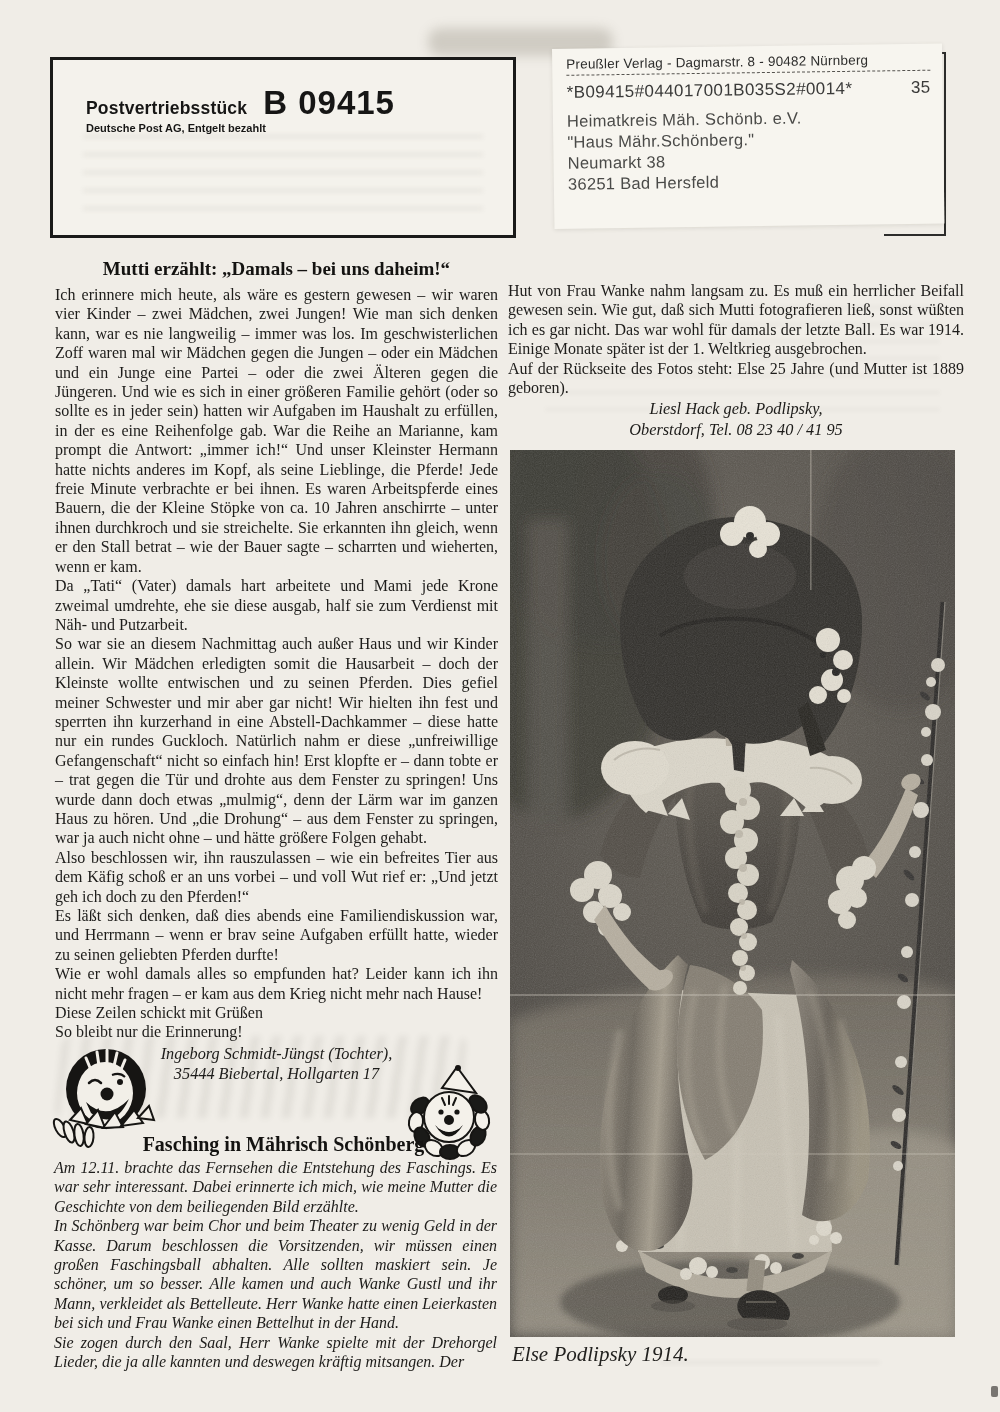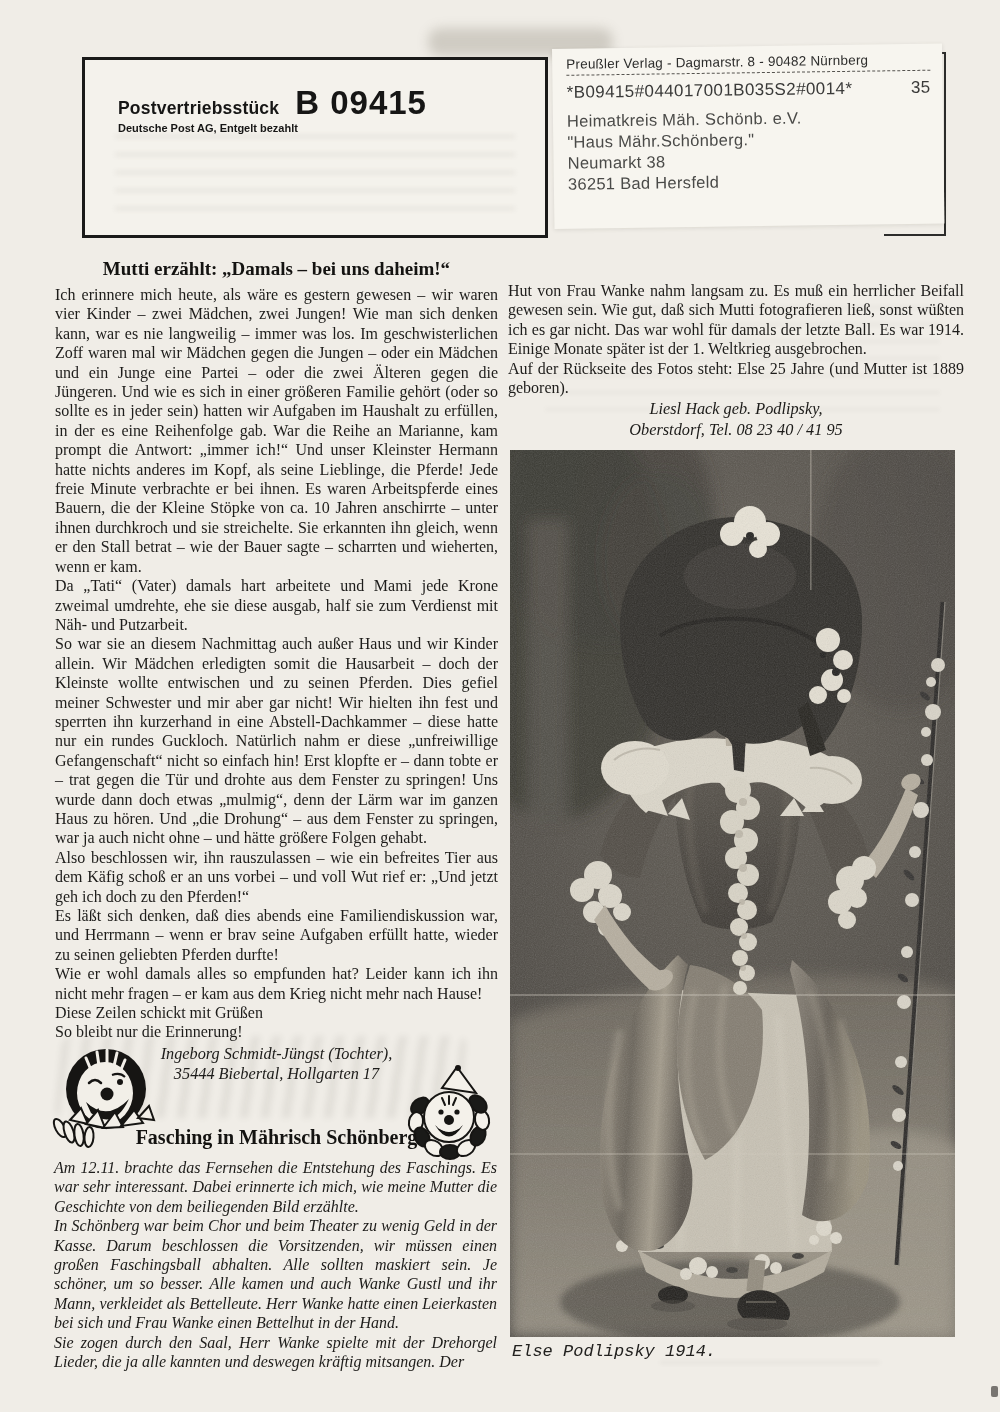--- a/index.html
+++ b/index.html
@@ -2,21 +2,21 @@
 <html lang="de"><head>
 <meta charset="utf-8">
 <style>
   html,body{margin:0;padding:0;background:#9a9791;}
   #page{position:relative;width:1000px;height:1412px;background:#f0ede7;overflow:hidden;
         font-family:"Liberation Serif",serif;color:#1c1b19;}
   .abs{position:absolute;}
 
   
   .postal-box{left:50px;top:57px;width:466px;height:181px;border:3px solid #1a1a19;
-              background:#f4f2ec;box-sizing:border-box;margin-left:32px;}
+              background:#f4f2ec;box-sizing:border-box;}
   .pb-row1{position:absolute;left:33px;top:24px;display:flex;align-items:baseline;gap:16px;
            font-family:"Liberation Sans",sans-serif;font-weight:bold;white-space:nowrap;color:#161615;}
   .pb-label{font-size:17.5px;letter-spacing:.2px;}
   .pb-code{font-size:33px;letter-spacing:1px;}
   .pb-line2{position:absolute;left:33px;top:62px;font-family:"Liberation Sans",sans-serif;
             font-weight:bold;font-size:11px;color:#161615;}
   .pb-ghost{position:absolute;left:30px;top:70px;width:400px;height:95px;opacity:.11;
             background:repeating-linear-gradient(0deg,transparent 0 15px,#6a6258 15px 18px);
             filter:blur(2.5px);transform:scaleX(-1);}
 
@@ -50,27 +50,27 @@
   .smudge-caption{left:660px;top:1352px;width:220px;height:22px;opacity:.07;
                 background:repeating-linear-gradient(0deg,transparent 0 10px,#5a554c 10px 13px);
                 filter:blur(2px);transform:scaleX(-1);}
 
   
   .col-left{left:55px;top:258px;width:443px;}
   .article-title{font-size:19px;margin:0 0 5px 0;text-align:center;font-weight:bold;color:#141311;}
   .body-text p{margin:0;font-size:16px;line-height:19.4px;text-align:justify;color:#1d1c1a;}
   .signature{text-align:center;font-style:italic;font-size:16.3px;line-height:20.5px;margin-top:2px;}
   .fasching-heading{left:55px;top:1126px;width:443px;text-align:center;font-weight:bold;
-                    font-size:20px;margin:0;color:#141311;}
+                    font-size:20px;margin:7px;color:#141311;}
   .fasching-body{left:54px;top:1158px;width:443px;font-style:italic;}
   .col-right{left:508px;top:261px;width:456px;margin-top:20px;}
 
   
   .photo{left:510px;top:450px;width:445px;height:887px;background:#4c4944;}
-  .caption{left:512px;top:1342px;font-style:italic;font-size:17px;color:#22211f;font-family:Liberation Mono, monospace;}
+  .caption{left:512px;top:1342px;font-style:italic;font-size:21px;color:#22211f;}
 
   .clown-left{left:48px;top:1046px;}
   .clown-right{left:404px;top:1064px;}
   .speck{left:991px;top:1386px;width:7px;height:11px;background:#44423e;border-radius:2px;opacity:.7;}
 </style>
 </head>
 <body>
 
 <div id="page">
 

